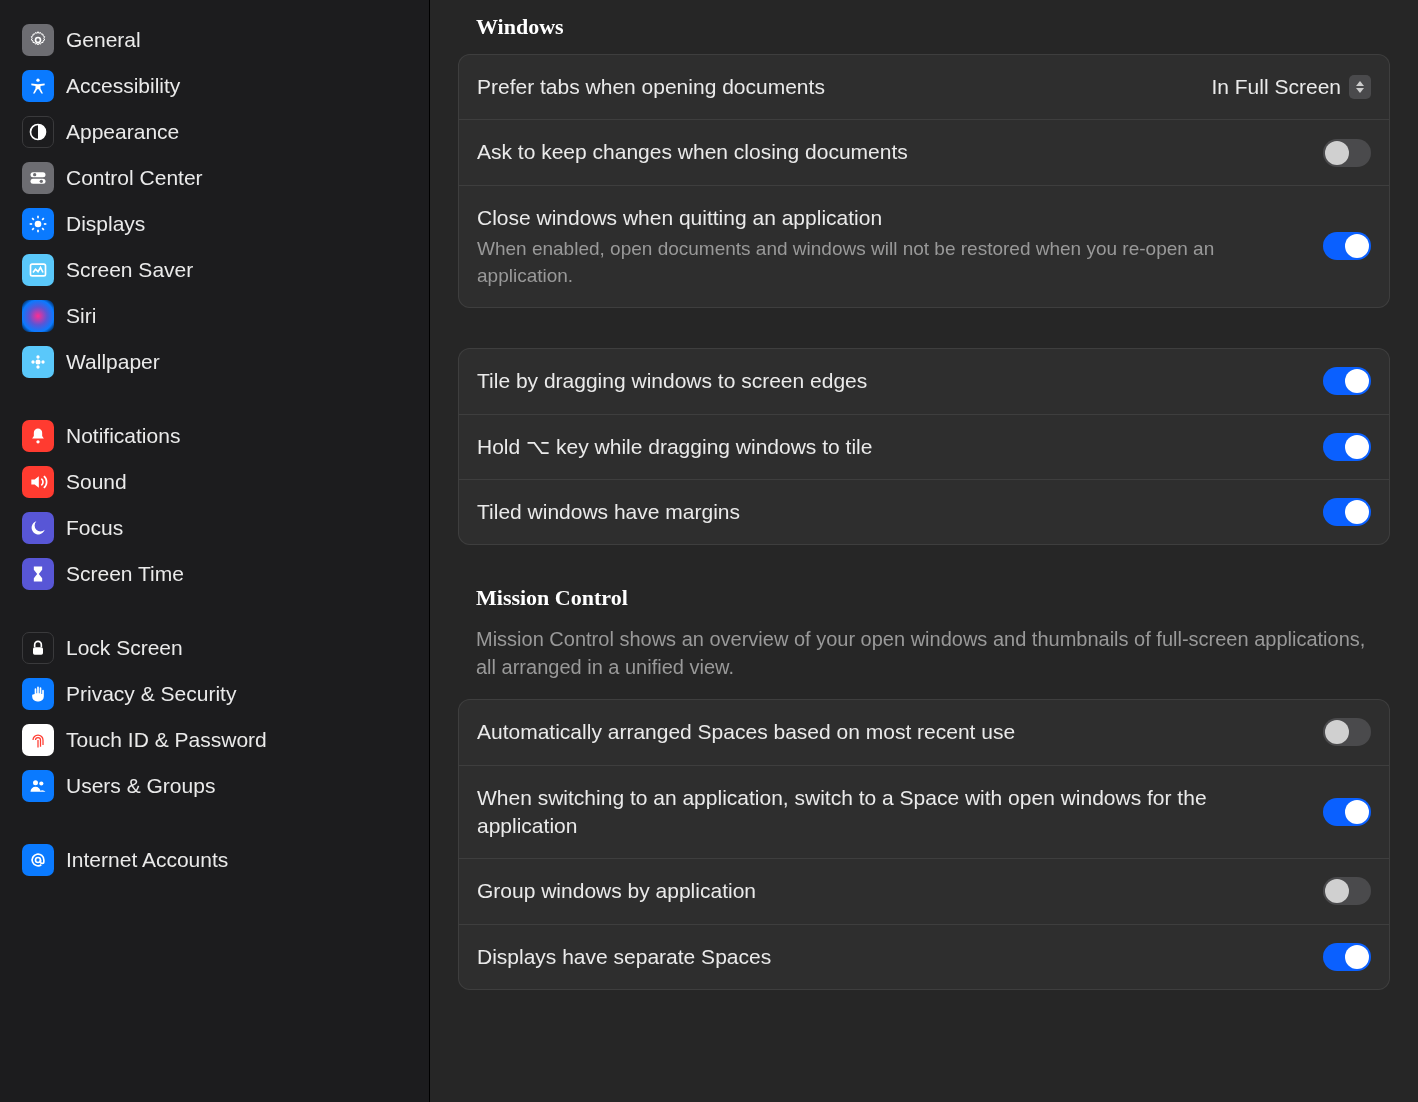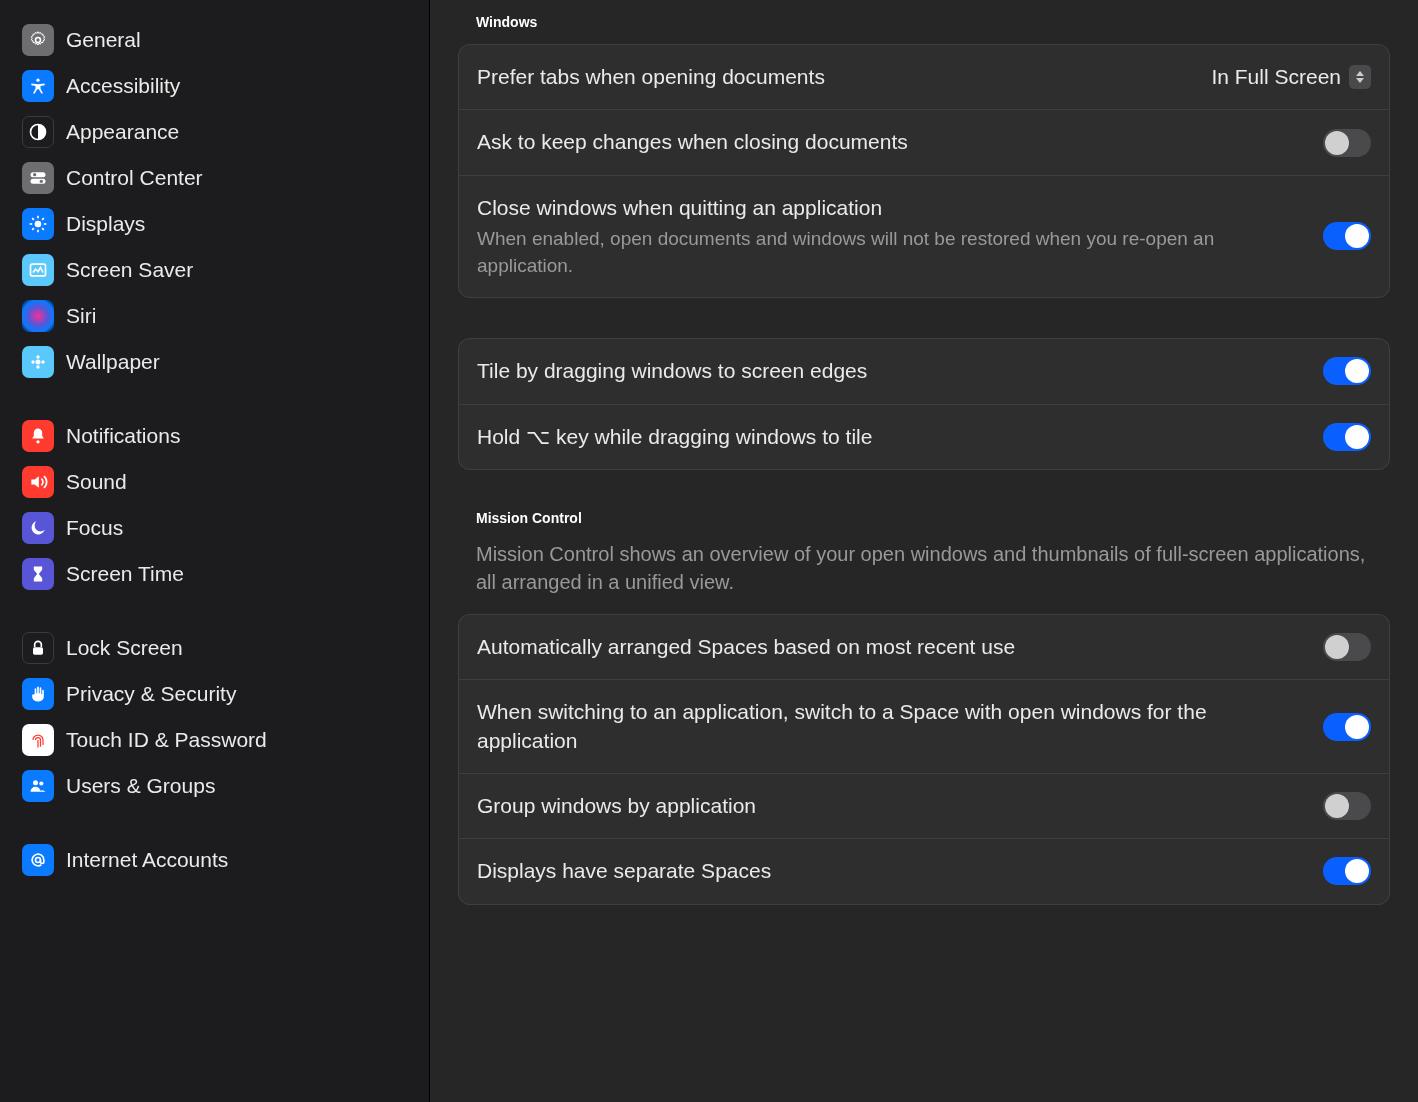--- a/index.html
+++ b/index.html
@@ -52,24 +52,25 @@
     .sidebar-spacer {
       height: 28px;
     }
     .main {
       flex: 1;
       background: #262626;
       padding: 0 28px 28px 28px;
       overflow-y: auto;
     }
     .section-header {
-      font-size: 14px;
+      font-size: 22px;
       font-weight: 600;
       color: #fff;
       margin: 14px 0 14px 18px;
+      font-family: Liberation Serif, serif;
     }
     .section-desc {
       font-size: 20px;
       color: #999;
       margin: 0 0 18px 18px;
       line-height: 1.4;
     }
     .panel {
       background: rgba(255,255,255,0.04);
       border: 1px solid rgba(255,255,255,0.08);
@@ -389,20 +390,26 @@
         <div class="row-label">Tile by dragging windows to screen edges</div>
       </div>
       <div class="toggle on"></div>
     </div>
     <div class="row">
       <div class="row-text">
         <div class="row-label">Hold ⌥ key while dragging windows to tile</div>
       </div>
       <div class="toggle on"></div>
     </div>
+    <div class="row">
+      <div class="row-text">
+        <div class="row-label">Tiled windows have margins</div>
+      </div>
+      <div class="toggle on"></div>
+    </div>
   </div>
 
   <div class="section-header">Mission Control</div>
   <div class="section-desc">Mission Control shows an overview of your open windows and thumbnails of full-screen applications, all arranged in a unified view.</div>
 
   <div class="panel">
     <div class="row">
       <div class="row-text">
         <div class="row-label">Automatically arranged Spaces based on most recent use</div>
       </div>

